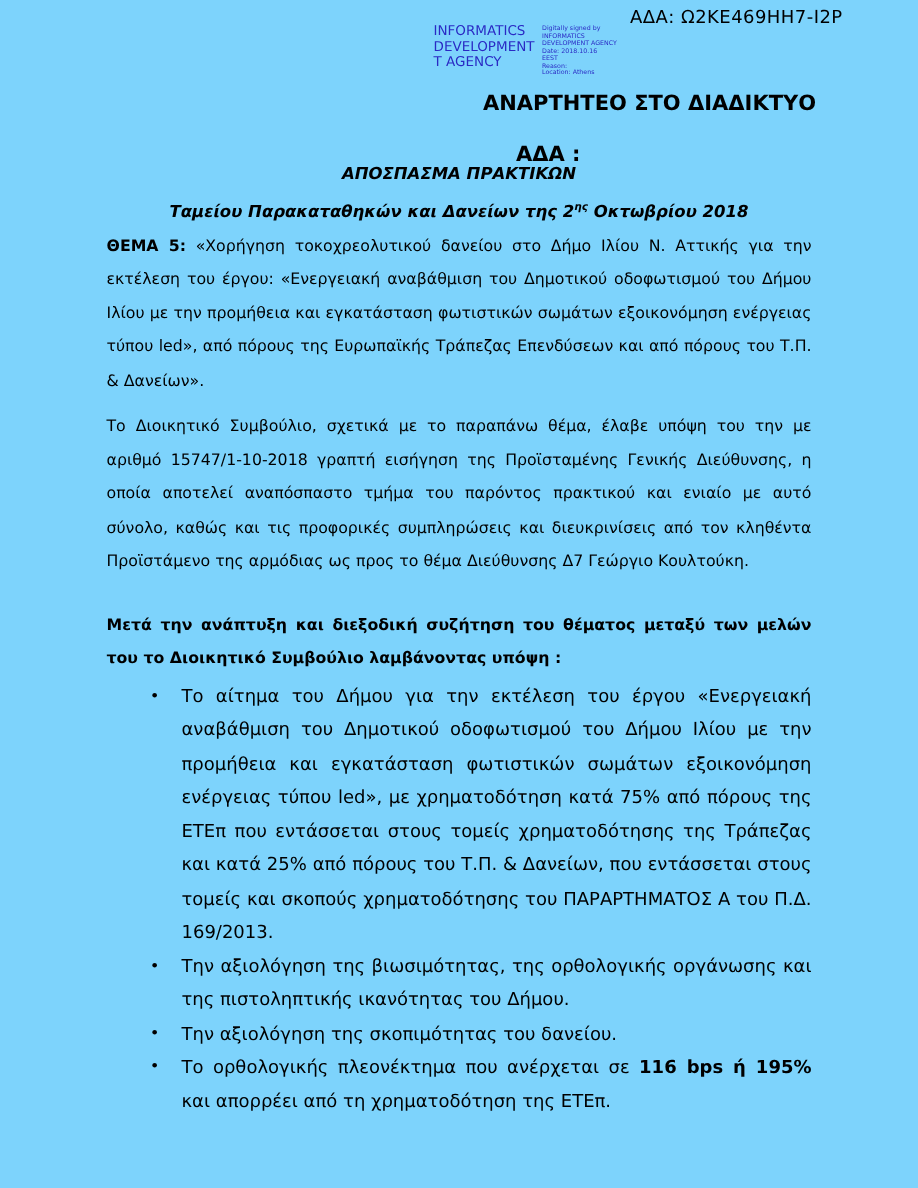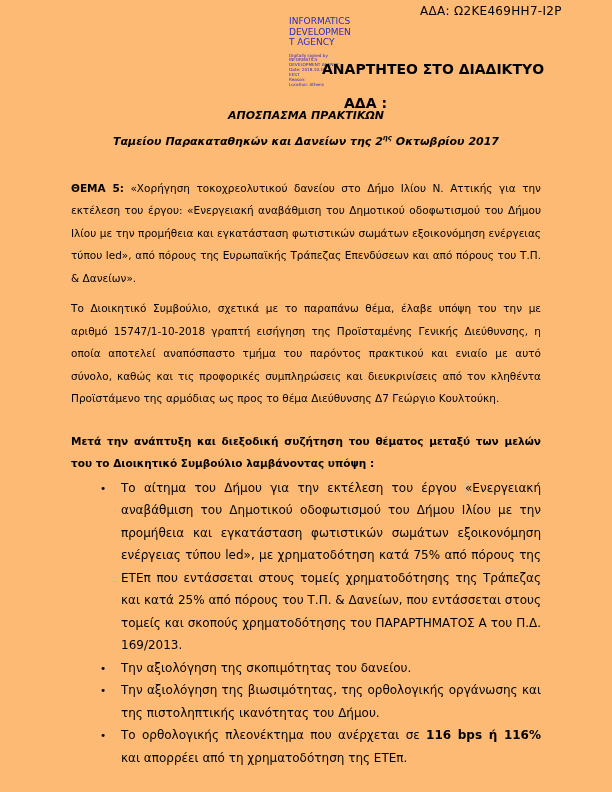--- a/index.html
+++ b/index.html
@@ -1,33 +1,33 @@
 <!DOCTYPE html>
 <html><head>
 <meta charset="utf-8">
 <style>
   html,body { margin:0; padding:0; background:#888; }
   .page {
     position:relative;
     width:612px; height:792px;
     margin:0 auto;
-    background:#fdba74;
+    background:#7dd3fc;
     font-family:"DejaVu Sans", sans-serif;
     color:#000;
     overflow:hidden;
   }
   
   .ada-top {
     position:absolute; top:4px; left:420px;
     font-size:12px; letter-spacing:0.3px; white-space:nowrap;
   }
   
   .stamp {
     position:absolute; top:16px; left:289px;
-    display:flex; gap:5px; color:#2a2ac4;flex-direction:column;
+    display:flex; gap:5px; color:#2a2ac4;
   }
   .stamp-big { font-size:9px; line-height:10.5px; font-weight:500; }
   .stamp-small { font-size:4.2px; line-height:4.9px; padding-top:1px; }
   
   .anartiteo-block {
     position:absolute; top:62px; left:322px; width:182px;
     font-weight:bold; font-size:14px; line-height:15px;
   }
   .anartiteo-line1 { text-align:center; white-space:nowrap; }
   .ada-label { text-align:left; padding-left:22px; margin-top:19px; }
@@ -42,21 +42,21 @@
     font-size:11px;
     line-height:23px;
     font-style:italic;
   }
   sup.ord { font-size:7px; vertical-align:super; }
   .para {
     text-align:justify;
     font-size:10.5px;
     line-height:22.5px;
   }
-  .theme-para   { margin-top:24px; }
+  .theme-para   { }
   .second-para  { margin-top:8px; }
   .heading-para { margin-top:20px; font-weight:bold; }
   .bold { font-weight:bold; }
   ul.bullets {
     margin:2px 0 0 0;
     padding:0 0 0 50px;
     list-style:none;
   }
   ul.bullets li {
     position:relative;
@@ -74,21 +74,21 @@
 </head>
 <body>
 
 <div class="page">
 
   <div class="ada-top">ΑΔΑ: Ω2ΚΕ469ΗΗ7-Ι2Ρ</div>
 
   <div class="stamp">
     <div class="stamp-big">
       <div>INFORMATICS</div>
-      <div>DEVELOPMEN</div>
+      <div>DEVELOPMENT</div>
       <div>T AGENCY</div>
     </div>
     <div class="stamp-small">
       <div>Digitally signed by</div>
       <div>INFORMATICS</div>
       <div>DEVELOPMENT AGENCY</div>
       <div>Date: 2018.10.16</div>
       <div>EEST</div>
       <div>Reason:</div>
       <div>Location: Athens</div>
@@ -97,30 +97,30 @@
 
   <div class="anartiteo-block">
     <div class="anartiteo-line1">ΑΝΑΡΤΗΤΕΟ ΣΤΟ ΔΙΑΔΙΚΤΥΟ</div>
     <div class="ada-label">ΑΔΑ :</div>
   </div>
 
   <div class="content">
 
     <div class="title-block">
       <div>ΑΠΟΣΠΑΣΜΑ ΠΡΑΚΤΙΚΩΝ</div>
-      <div><span>Ταμείου Παρακαταθηκών και Δανείων της 2</span><sup class="ord">ης</sup><span> Οκτωβρίου 2017</span></div>
+      <div><span>Ταμείου Παρακαταθηκών και Δανείων της 2</span><sup class="ord">ης</sup><span> Οκτωβρίου 2018</span></div>
     </div>
 
     <div class="para theme-para"><span class="bold">ΘΕΜΑ 5:</span><span> «Χορήγηση τοκοχρεολυτικού δανείου στο Δήμο Ιλίου Ν. Αττικής για την εκτέλεση του έργου: «Ενεργειακή αναβάθμιση του Δημοτικού οδοφωτισμού του Δήμου Ιλίου με την προμήθεια και εγκατάσταση φωτιστικών σωμάτων  εξοικονόμηση ενέργειας τύπου led»,  από πόρους της Ευρωπαϊκής Τράπεζας Επενδύσεων και από πόρους του Τ.Π. &amp; Δανείων».</span></div>
 
     <div class="para second-para">Το Διοικητικό Συμβούλιο, σχετικά με το παραπάνω θέμα, έλαβε υπόψη του την με αριθμό 15747/1-10-2018 γραπτή εισήγηση της Προϊσταμένης Γενικής Διεύθυνσης, η οποία αποτελεί αναπόσπαστο τμήμα του παρόντος πρακτικού και ενιαίο με αυτό σύνολο, καθώς και τις προφορικές συμπληρώσεις και διευκρινίσεις από τον κληθέντα Προϊστάμενο της αρμόδιας ως προς το θέμα Διεύθυνσης Δ7 Γεώργιο Κουλτούκη.</div>
 
     <div class="para heading-para">Μετά την ανάπτυξη και διεξοδική συζήτηση του θέματος μεταξύ των μελών του το Διοικητικό Συμβούλιο λαμβάνοντας υπόψη :</div>
 
     <ul class="bullets">
       <li>Το αίτημα του Δήμου για την εκτέλεση του έργου «Ενεργειακή αναβάθμιση του Δημοτικού οδοφωτισμού του Δήμου Ιλίου με την προμήθεια και εγκατάσταση φωτιστικών σωμάτων  εξοικονόμηση ενέργειας τύπου led», με χρηματοδότηση κατά 75% από πόρους της ΕΤΕπ που εντάσσεται στους τομείς χρηματοδότησης της Τράπεζας και κατά 25% από πόρους του Τ.Π. &amp; Δανείων, που  εντάσσεται στους τομείς και σκοπούς χρηματοδότησης του ΠΑΡΑΡΤΗΜΑΤΟΣ Α του Π.Δ. 169/2013.</li>
+      <li>Την αξιολόγηση της βιωσιμότητας, της ορθολογικής οργάνωσης και της πιστοληπτικής ικανότητας του Δήμου.</li>
       <li>Την αξιολόγηση της σκοπιμότητας του δανείου.</li>
-      <li>Την αξιολόγηση της βιωσιμότητας, της ορθολογικής οργάνωσης και της πιστοληπτικής ικανότητας του Δήμου.</li>
-      <li><span>Το ορθολογικής πλεονέκτημα που ανέρχεται σε </span><span class="bold">116 bps ή 116%</span><span> και απορρέει από τη χρηματοδότηση της ΕΤΕπ.</span></li>
+      <li><span>Το ορθολογικής πλεονέκτημα που ανέρχεται σε </span><span class="bold">116 bps ή 195%</span><span> και απορρέει από τη χρηματοδότηση της ΕΤΕπ.</span></li>
     </ul>
 
   </div>
 </div>
 
 </body></html>

